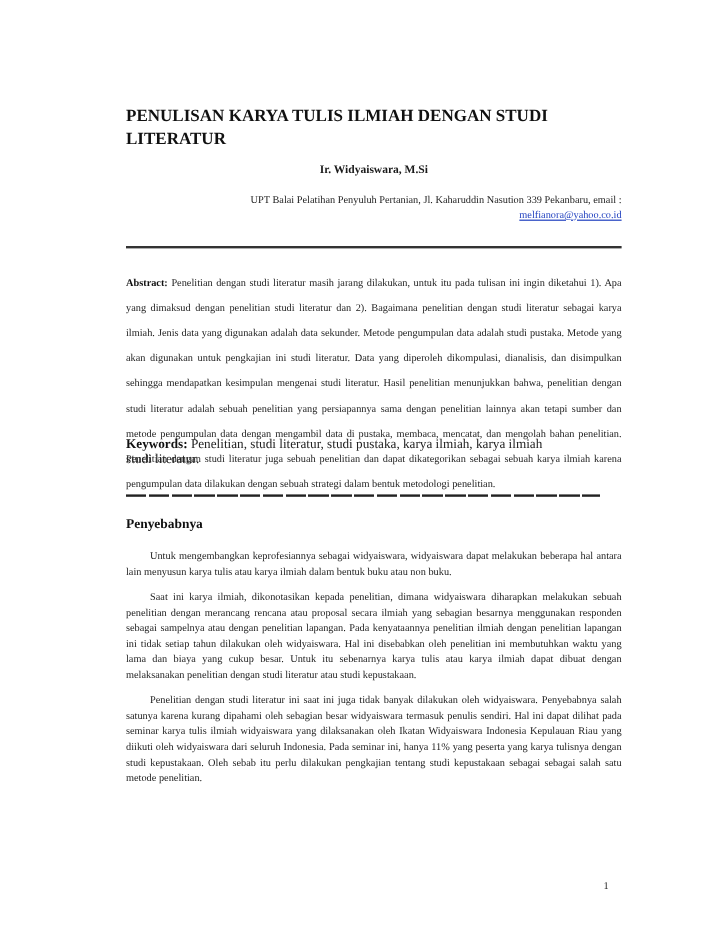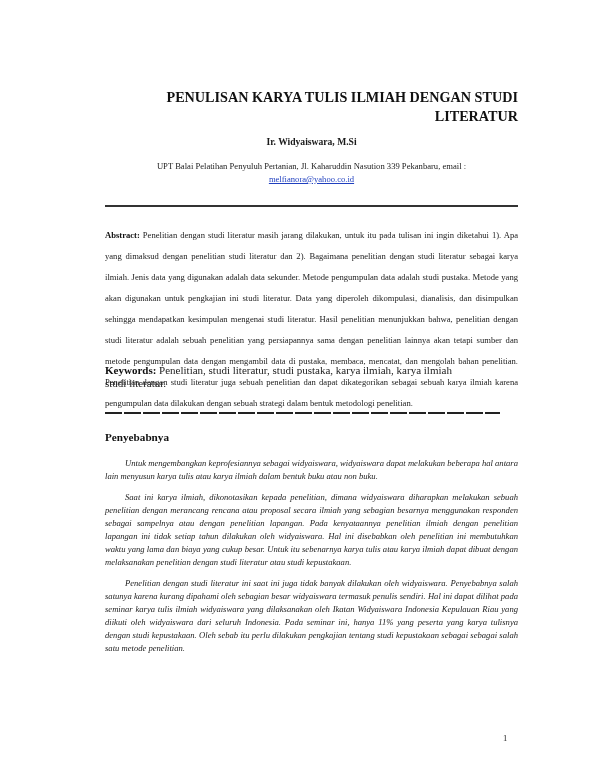--- a/index.html
+++ b/index.html
@@ -4,30 +4,30 @@
 <style>
   html, body { margin: 0; padding: 0; background: #ffffff; }
   body {
     width: 600px; height: 775px; position: relative; overflow: hidden;
     font-family: "Liberation Serif", "DejaVu Serif", serif;
     color: #1a1a1a;
   }
   .page { position: absolute; left: 0; top: 0; width: 600px; height: 775px; background: #fff; }
   .title {
     position: absolute; left: 105px; width: 413px; top: 88px;
-    text-align: right; font-weight: bold; font-size: 14.2px; line-height: 19px;
+    text-align: left; font-weight: bold; font-size: 14.2px; line-height: 19px;
     color: #111;
   }
   .author {
     position: absolute; left: 105px; width: 413px; top: 136px;
     text-align: center; font-weight: bold; font-size: 9.6px; line-height: 12px;
   }
   .affil {
     position: absolute; left: 105px; width: 413px; top: 160px;
-    text-align: center; font-size: 8.6px; line-height: 13px; color: #222;
+    text-align: right; font-size: 8.6px; line-height: 13px; color: #222;
   }
   .affil a { color: #1f3fbf; text-decoration: underline; }
   .rule-top {
     position: absolute; left: 105px; width: 413px; top: 205px; height: 2px; background: #333;
   }
   .abstract {
     position: absolute; left: 105px; width: 413px; top: 225px;
     font-size: 8.6px; line-height: 21px; text-align: justify; color: #222;
   }
   .abstract b, .keywords b { color: #111; }
@@ -40,21 +40,21 @@
     background: repeating-linear-gradient(90deg, #222 0 17px, #fff 17px 19px);
   }
   .section-head {
     position: absolute; left: 105px; top: 430px;
     font-weight: bold; font-size: 11.2px; line-height: 14px; color: #111;
   }
   .body-text {
     position: absolute; left: 105px; width: 413px; top: 457px;
     font-size: 8.6px; line-height: 13px; text-align: justify; color: #222;
   }
-  .body-text p { margin: 0 0 8px 0; text-indent: 20px; font-style: italic; }
+  .body-text p { margin: 0 0 8px 0; text-indent: 20px; }
   .page-num {
     position: absolute; left: 503px; top: 733px; font-size: 8.6px; color: #222;
   }
 </style>
 </head>
 <body>
 
 <div class="page">
   <div class="title">PENULISAN KARYA TULIS ILMIAH DENGAN STUDI LITERATUR</div>
   <div class="author">Ir. Widyaiswara, M.Si</div>

